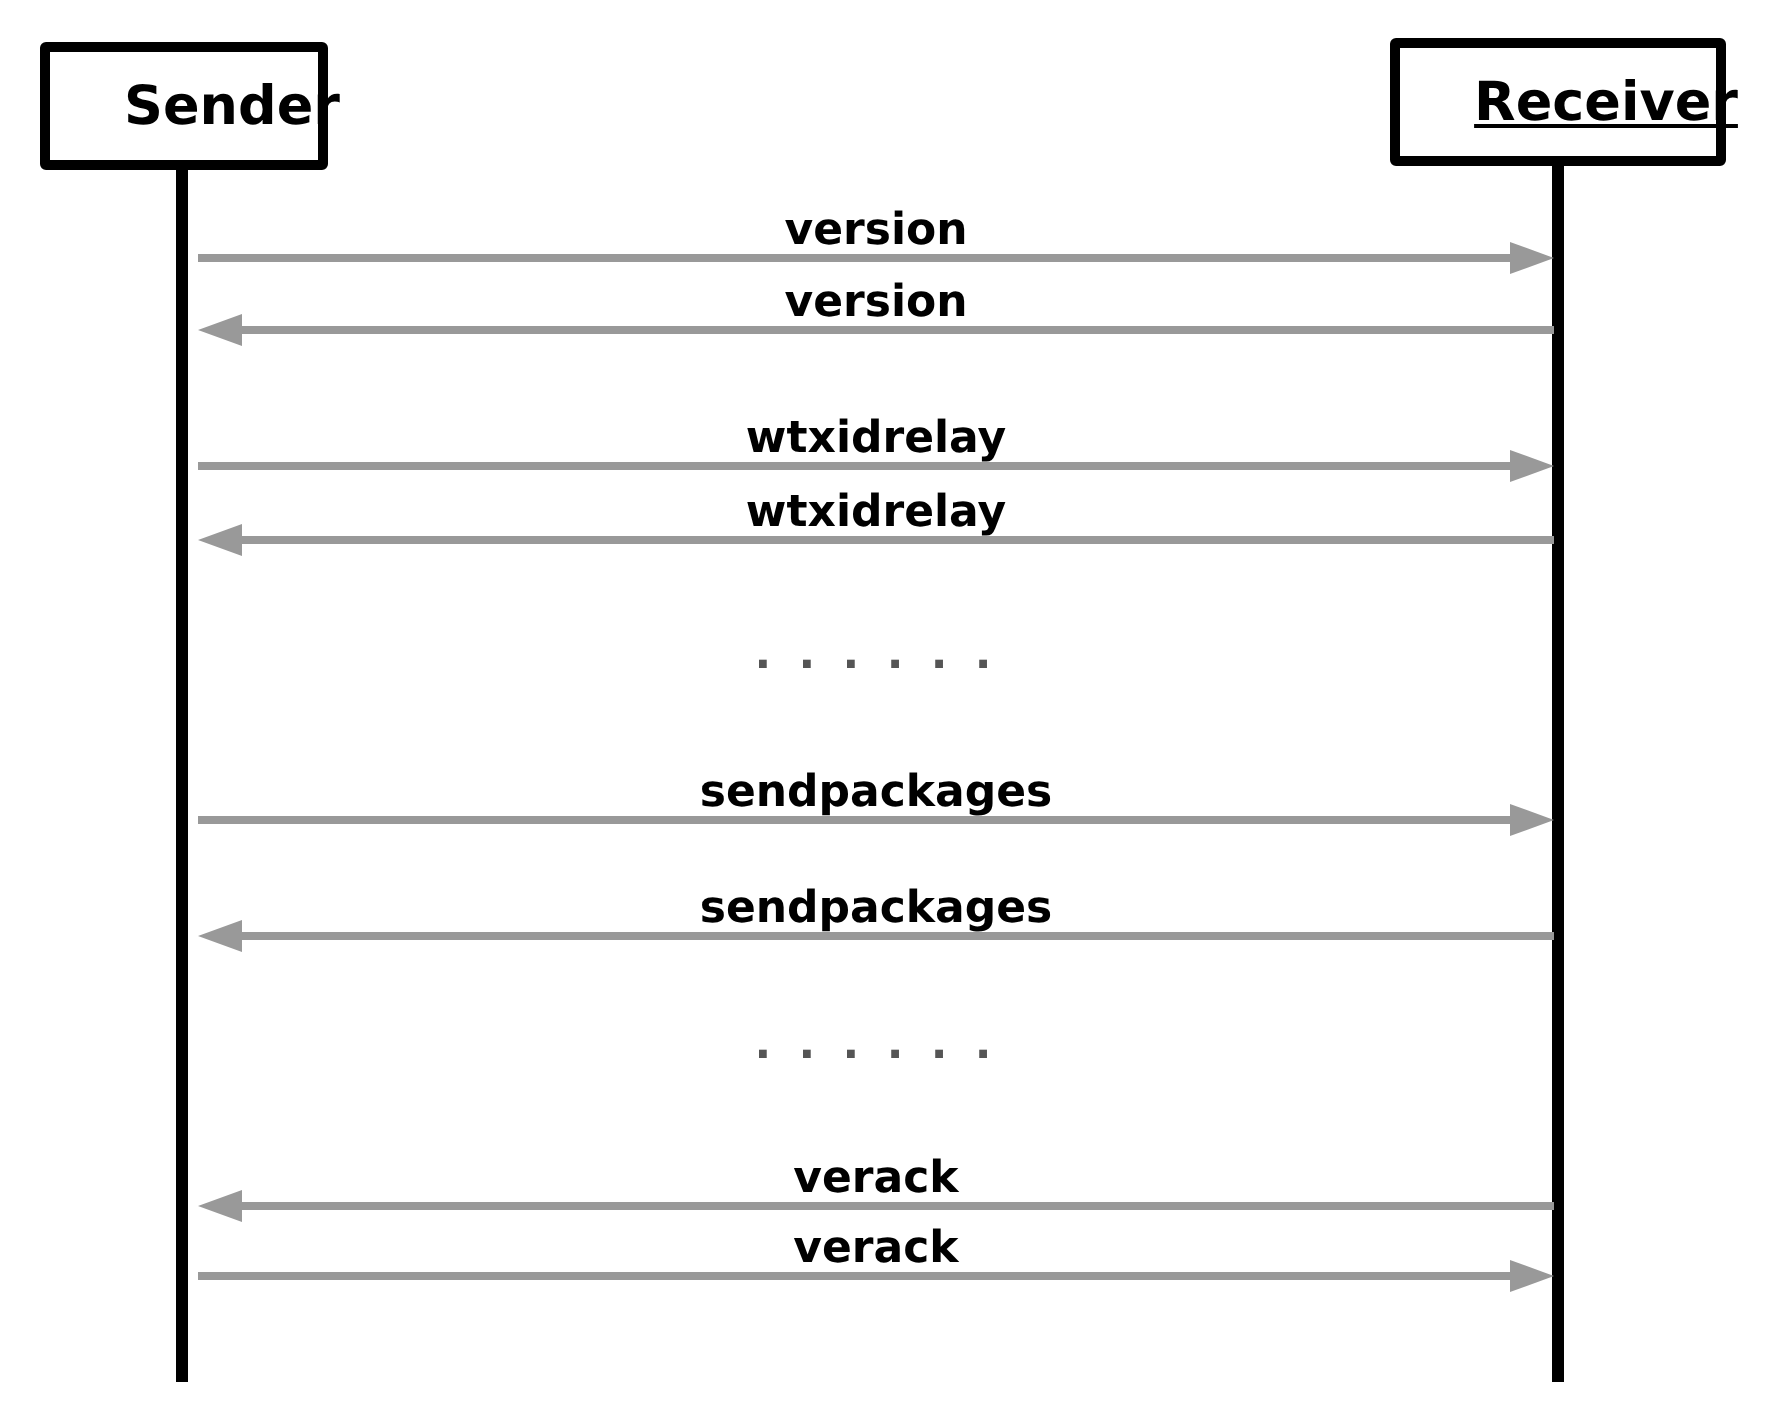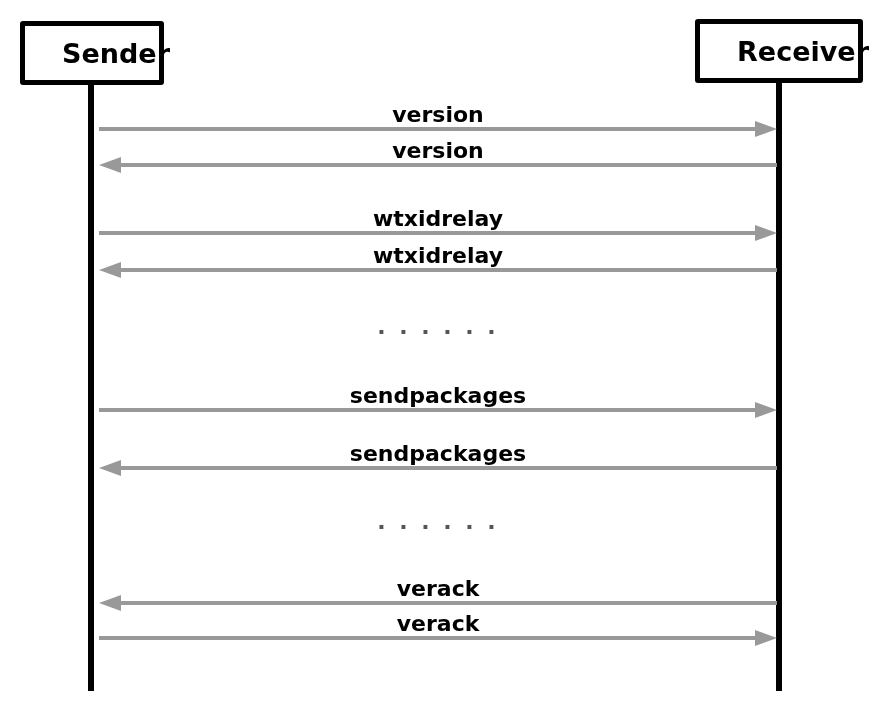--- a/index.html
+++ b/index.html
@@ -29,21 +29,21 @@
     display: flex;
     align-items: center;
     justify-content: center;
     font-weight: bold;
     font-size: 27px;
     color: #000000;
     z-index: 2;
     padding-left: 48px;
   }
   .pbox--sender   { left: 20px;  top: 21px; width: 144px; height: 64px; }
-  .pbox--receiver { left: 695px; top: 19px; width: 168px; height: 64px; }
+  .pbox--receiver { left: 695px; top: 19px; width: 168px; height: 64px; text-decoration: underline; }
   .msg-label {
     font-family: "DejaVu Sans", "Liberation Sans", sans-serif;
     font-weight: bold;
     font-size: 22px;
   }
   .ellipsis-label {
     font-family: "DejaVu Sans", "Liberation Sans", sans-serif;
     font-weight: bold;
     font-size: 22px;
     letter-spacing: 3px;

